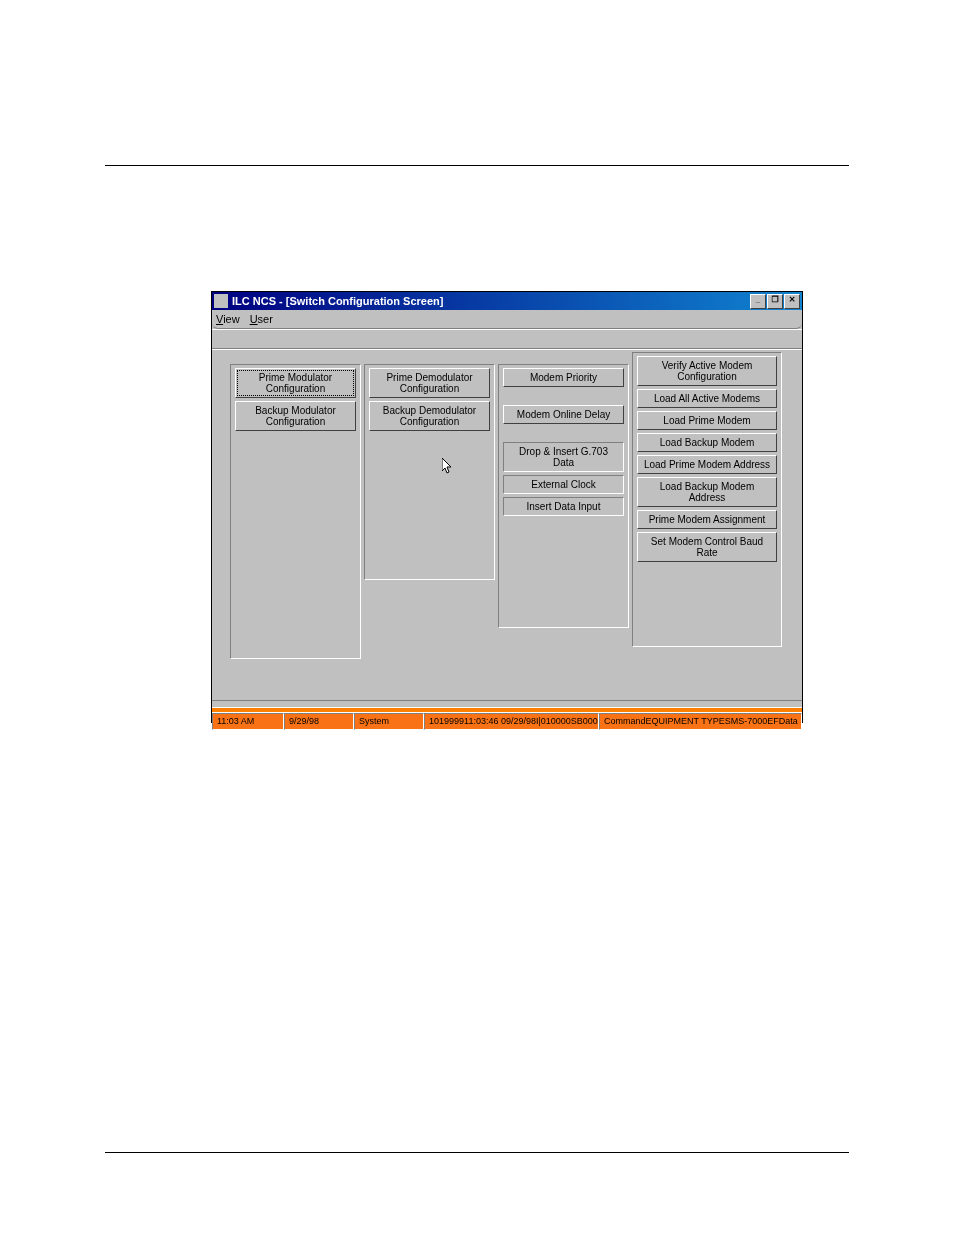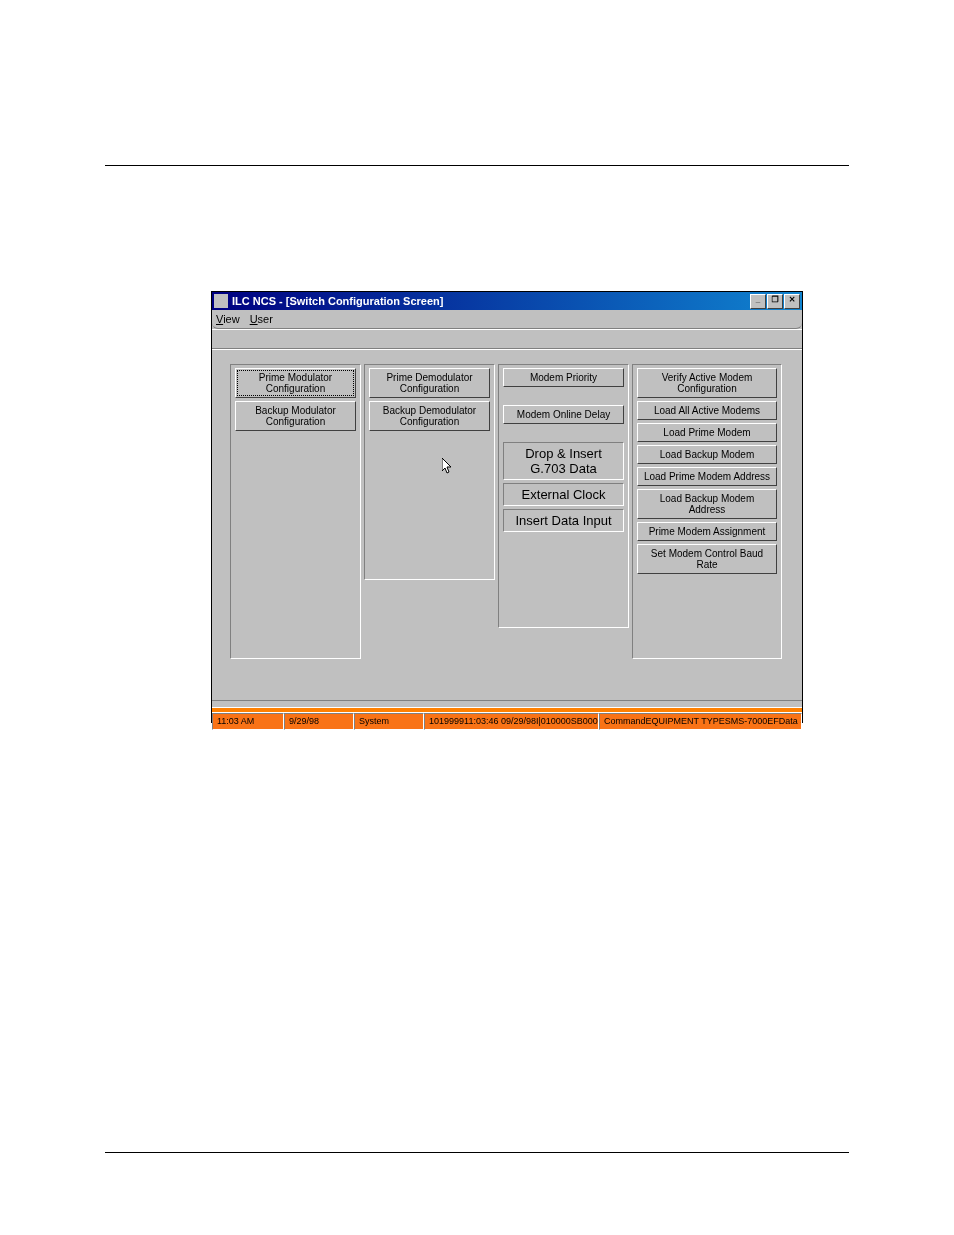--- a/index.html
+++ b/index.html
@@ -128,31 +128,31 @@
       box-sizing: border-box;
     }
     .btn.focus {
       outline: 1px dotted #000;
       outline-offset: -3px;
     }
     .inset-label {
       display: block;
       margin: 3px auto;
       padding: 3px 4px;
-      font-size: 13px;
+      font-size: 10px;
       text-align: center;
       width: 94%;
       border: 1px solid;
       border-color: #808080 #ffffff #ffffff #808080;
       box-sizing: border-box;
     }
     .col1 { left: 18px; top: 14px; width: 131px; height: 295px; }
     .col2 { left: 152px; top: 14px; width: 131px; height: 216px; }
     .col3 { left: 286px; top: 14px; width: 131px; height: 264px; }
-    .col4 { left: 420px; top: 14px; width: 150px; height: 295px; }
+    .col4 { left: 420px; top: 2px; width: 150px; height: 295px; }
     .cursor-arrow {
       position: absolute;
       left: 230px;
       top: 108px;
       width: 12px;
       height: 18px;
     }
     .sep-bar {
       height: 6px;
       background: #c0c0c0;

